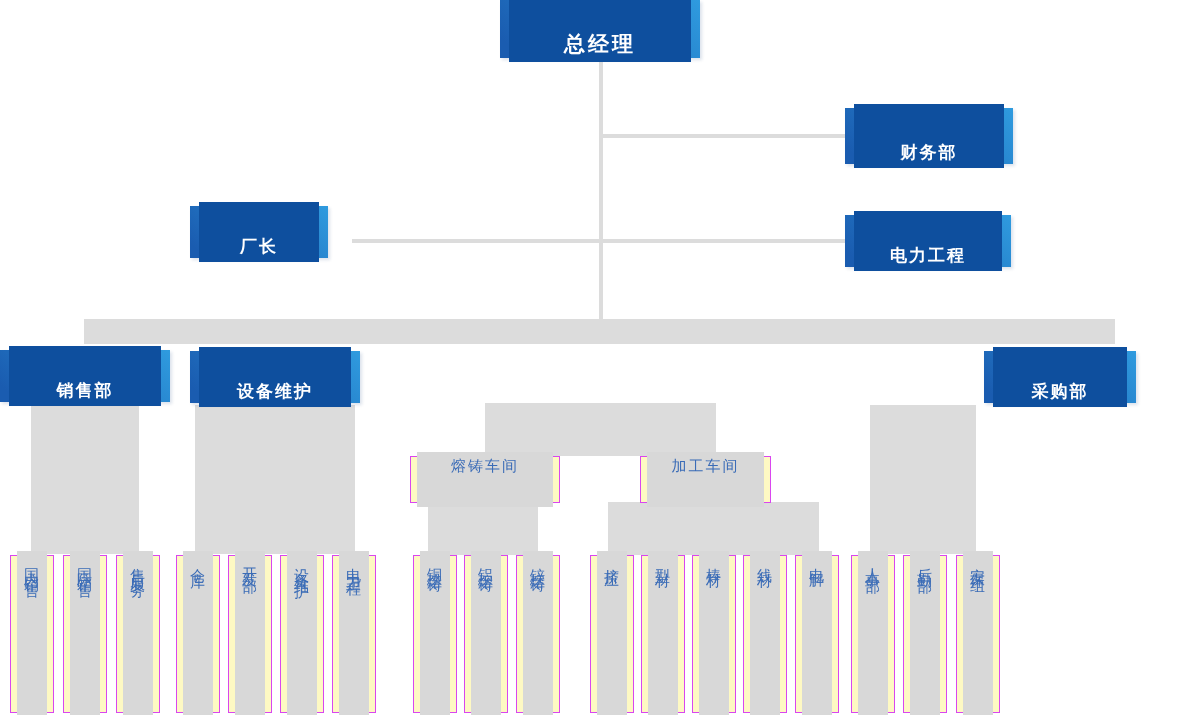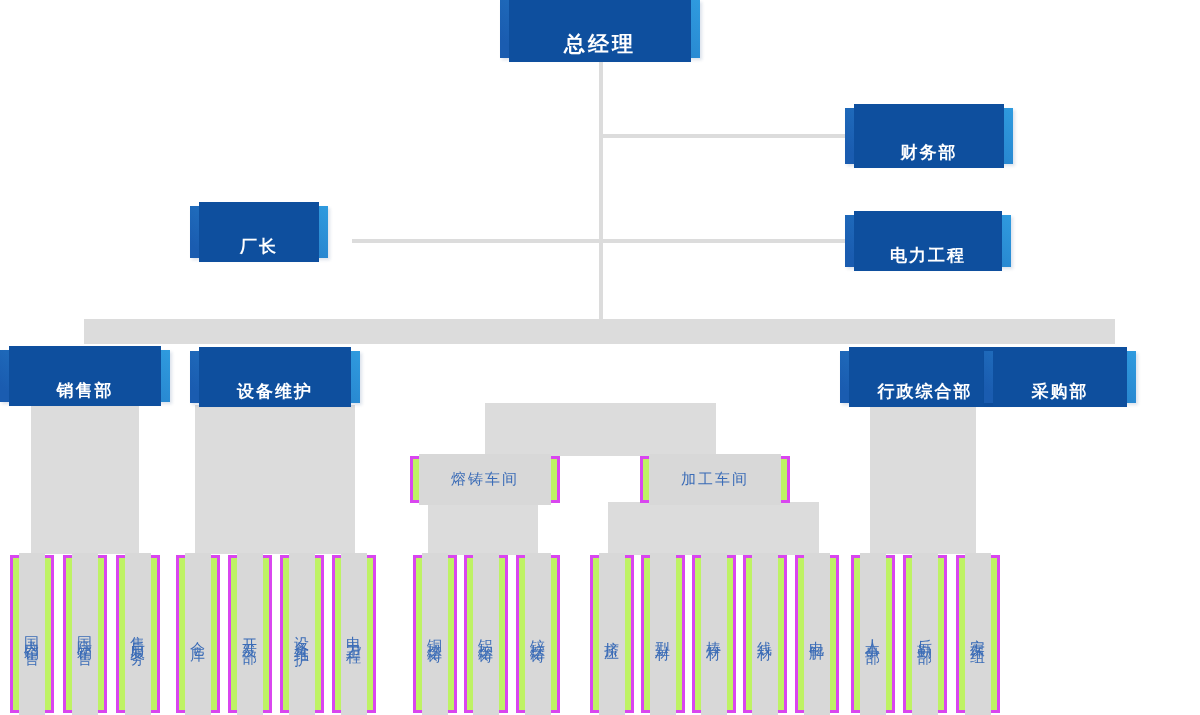--- a/index.html
+++ b/index.html
@@ -16,22 +16,22 @@
     color:#ffffff; font-size:17px; font-weight:700; letter-spacing:2px;
     box-shadow:2px 2px 3px rgba(20,60,120,0.15);
   }
   .bbox::before {
     content:""; position:absolute; left:9px; right:9px; top:-4px; bottom:-4px;
     background:#0e4f9e; z-index:-1;
   }
   .lvl1 { font-size:21px; letter-spacing:3px; }
   
   .wbox, .vbox {
-    position:absolute; z-index:2; display:flex; align-items:center; justify-content:center;
-    background:#bef264; border:3px solid #d946ef; box-sizing:border-box;
+    position:absolute; z-index:2; display:flex; justify-content:center;
+    background:#fef9c3; border:1px solid #d946ef; box-sizing:border-box;
     color:#3b6cb7; font-size:15px;
   }
   .wbox { letter-spacing:2px; }
   .wbox::before, .vbox::before {
     content:""; position:absolute; left:6px; right:6px; top:-5px; bottom:-5px;
     background:#d8d8d8; z-index:-1;
   }
   .vbox span {
     writing-mode:vertical-rl; text-orientation:upright; letter-spacing:5px; line-height:1;
   }
@@ -65,31 +65,28 @@
   <div class="bbox" style="left:845px;top:215px;width:166px;height:52px">
     <span>电力工程</span>
   </div>
 
   <div class="bbox" style="left:0;top:350px;width:170px;height:52px">
     <span>销售部</span>
   </div>
   <div class="bbox" style="left:190px;top:351px;width:170px;height:52px">
     <span>设备维护</span>
   </div>
-  <div class="bbox" style="left:840px;top:351px;width:170px;height:52px">
-    <span>行政综合部</span>
-  </div>
   <div class="bbox" style="left:984px;top:351px;width:152px;height:52px">
     <span>采购部</span>
   </div>
 
   <div class="wbox" style="left:410px;top:456px;width:150px;height:47px">
     <span>熔铸车间</span>
   </div>
-  <div class="wbox" style="left:640px;top:456px;width:150px;height:47px">
+  <div class="wbox" style="left:640px;top:456px;width:131px;height:47px">
     <span>加工车间</span>
   </div>
 
   <div class="vbox" style="left:10px;top:555px;width:44px;height:158px">
     <span>国内销售</span>
   </div>
   <div class="vbox" style="left:63px;top:555px;width:44px;height:158px">
     <span>国际销售</span>
   </div>
   <div class="vbox" style="left:116px;top:555px;width:44px;height:158px">

